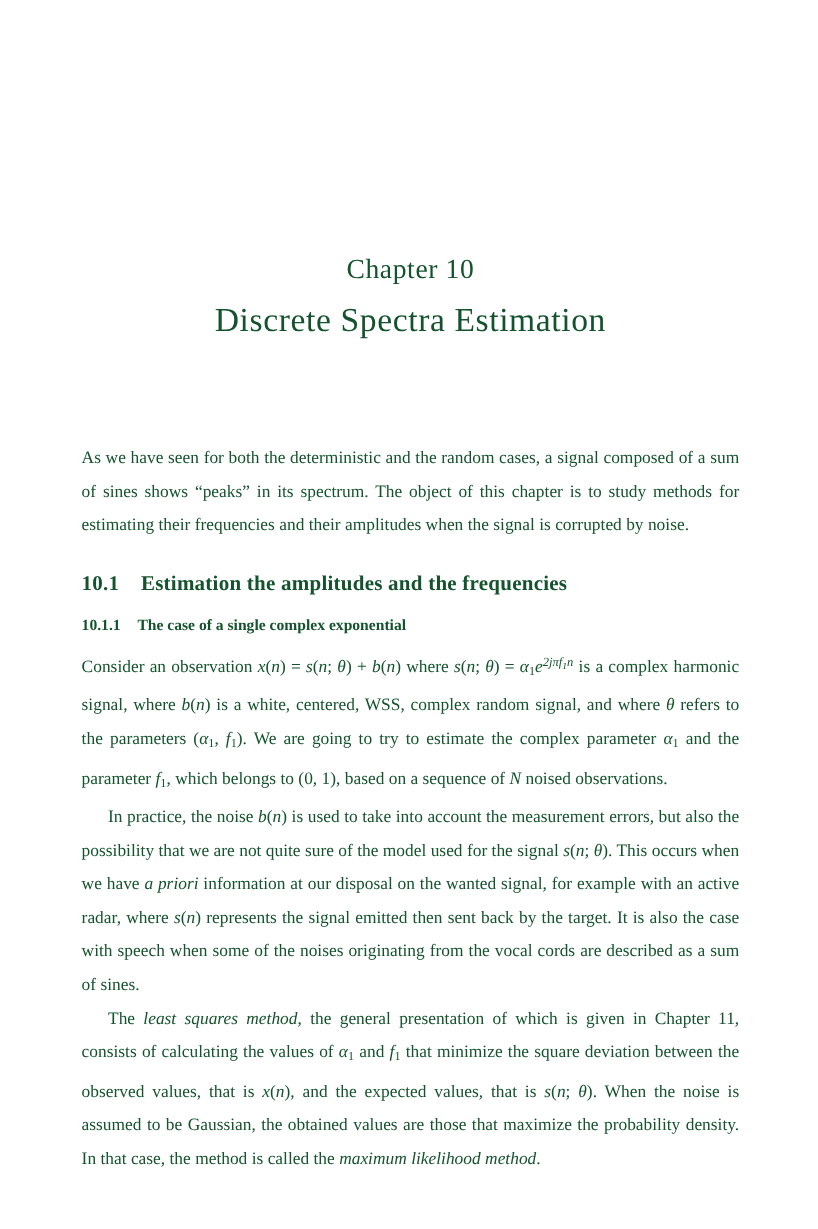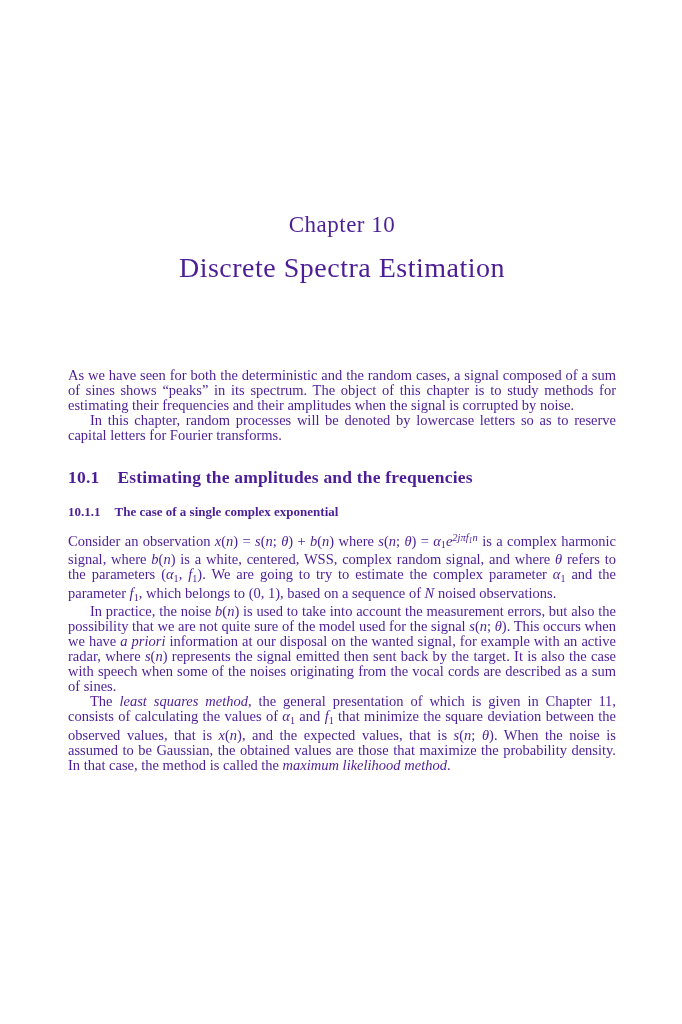--- a/index.html
+++ b/index.html
@@ -2,21 +2,21 @@
 <html><head>
 <meta charset="utf-8">
 <style>
   html, body { margin: 0; padding: 0; background: #ffffff; }
   .page {
     position: relative;
     width: 682px;
     height: 1024px;
     background: #ffffff;
     font-family: "Liberation Serif", "DejaVu Serif", serif;
-    color: #4c1d95;
+    color: #14532d;
     overflow: hidden;
     border-radius: 32px;
   }
   .text-column {
     position: absolute;
     left: 68px;
     top: 212px;
     width: 548px;
   }
   .chapter-head { text-align: center; }
@@ -28,21 +28,21 @@
   }
   .chapter-title {
     font-size: 28px;
     font-weight: 400;
     margin: 0 0 84px 0;
     letter-spacing: 0.5px;
   }
   .body-text p {
     margin: 0;
     font-size: 14.5px;
-    line-height: 15px;
+    line-height: 28px;
     text-align: justify;
   }
   .body-text p.indent { text-indent: 22px; }
   .section-heading {
     font-size: 17.5px;
     font-weight: 700;
     margin: 24px 0 0 0;
     letter-spacing: 0.2px;
   }
   .section-heading .sec-num { margin-right: 18px; }
@@ -65,24 +65,23 @@
 <div class="page">
   <div class="text-column">
 
     <div class="chapter-head">
       <div class="chapter-label">Chapter 10</div>
       <div class="chapter-title">Discrete Spectra Estimation</div>
     </div>
 
     <div class="body-text">
       <p><span>As we have seen for both the deterministic and the random cases, a signal composed of a sum of sines shows “peaks” in its spectrum. The object of this chapter is to study methods for estimating their frequencies and their amplitudes when the signal is corrupted by noise.</span></p>
-      <p class="indent"><span>In this chapter, random processes will be denoted by lowercase letters so as to reserve capital letters for Fourier transforms.</span></p>
 
       <h2 class="section-heading">
-        <span class="sec-num">10.1</span><span>Estimating the amplitudes and the frequencies</span>
+        <span class="sec-num">10.1</span><span>Estimation the amplitudes and the frequencies</span>
       </h2>
 
       <h3 class="subsection-heading">
         <span class="sec-num">10.1.1</span><span>The case of a single complex exponential</span>
       </h3>
 
       <p class="after-heading"><span>Consider an observation </span><span class="it">x</span><span>(</span><span class="it">n</span><span>) = </span><span class="it">s</span><span>(</span><span class="it">n</span><span>; </span><span class="it">θ</span><span>) + </span><span class="it">b</span><span>(</span><span class="it">n</span><span>) where </span><span class="it">s</span><span>(</span><span class="it">n</span><span>; </span><span class="it">θ</span><span>) = </span><span class="it">α</span><span class="sub">1</span><span class="it">e</span><span class="sup it">2jπf</span><span class="supsub">1</span><span class="sup it">n</span><span> is a complex harmonic signal, where </span><span class="it">b</span><span>(</span><span class="it">n</span><span>)</span><span> is a white, centered, WSS, complex random signal, and where </span><span class="it">θ</span><span> refers to the parameters (</span><span class="it">α</span><span class="sub">1</span><span>, </span><span class="it">f</span><span class="sub">1</span><span>). We are going to try to estimate the complex parameter </span><span class="it">α</span><span class="sub">1</span><span> and the parameter </span><span class="it">f</span><span class="sub">1</span><span>, which belongs to (0, 1), based on a sequence of </span><span class="it">N</span><span> noised observations.</span></p>
       <p class="indent"><span>In practice, the noise </span><span class="it">b</span><span>(</span><span class="it">n</span><span>)</span><span> is used to take into account the measurement errors, but also the possibility that we are not quite sure of the model used for the signal </span><span class="it">s</span><span>(</span><span class="it">n</span><span>; </span><span class="it">θ</span><span>)</span><span>. This occurs when we have </span><span class="it">a priori</span><span> information at our disposal on the wanted signal, for example with an active radar, where </span><span class="it">s</span><span>(</span><span class="it">n</span><span>)</span><span> represents the signal emitted then sent back by the target. It is also the case with speech when some of the noises originating from the vocal cords are described as a sum of sines.</span></p>
       <p class="indent"><span>The </span><span class="it">least squares method</span><span>, the general presentation of which is given in Chapter 11, consists of calculating the values of </span><span class="it">α</span><span class="sub">1</span><span> and </span><span class="it">f</span><span class="sub">1</span><span> that minimize the square deviation between the observed values, that is </span><span class="it">x</span><span>(</span><span class="it">n</span><span>)</span><span>, and the expected values, that is </span><span class="it">s</span><span>(</span><span class="it">n</span><span>; </span><span class="it">θ</span><span>)</span><span>. When the noise is assumed to be Gaussian, the obtained values are those that maximize the probability density. In that case, the method is called the </span><span class="it">maximum likelihood method</span><span>.</span></p>
     </div>

